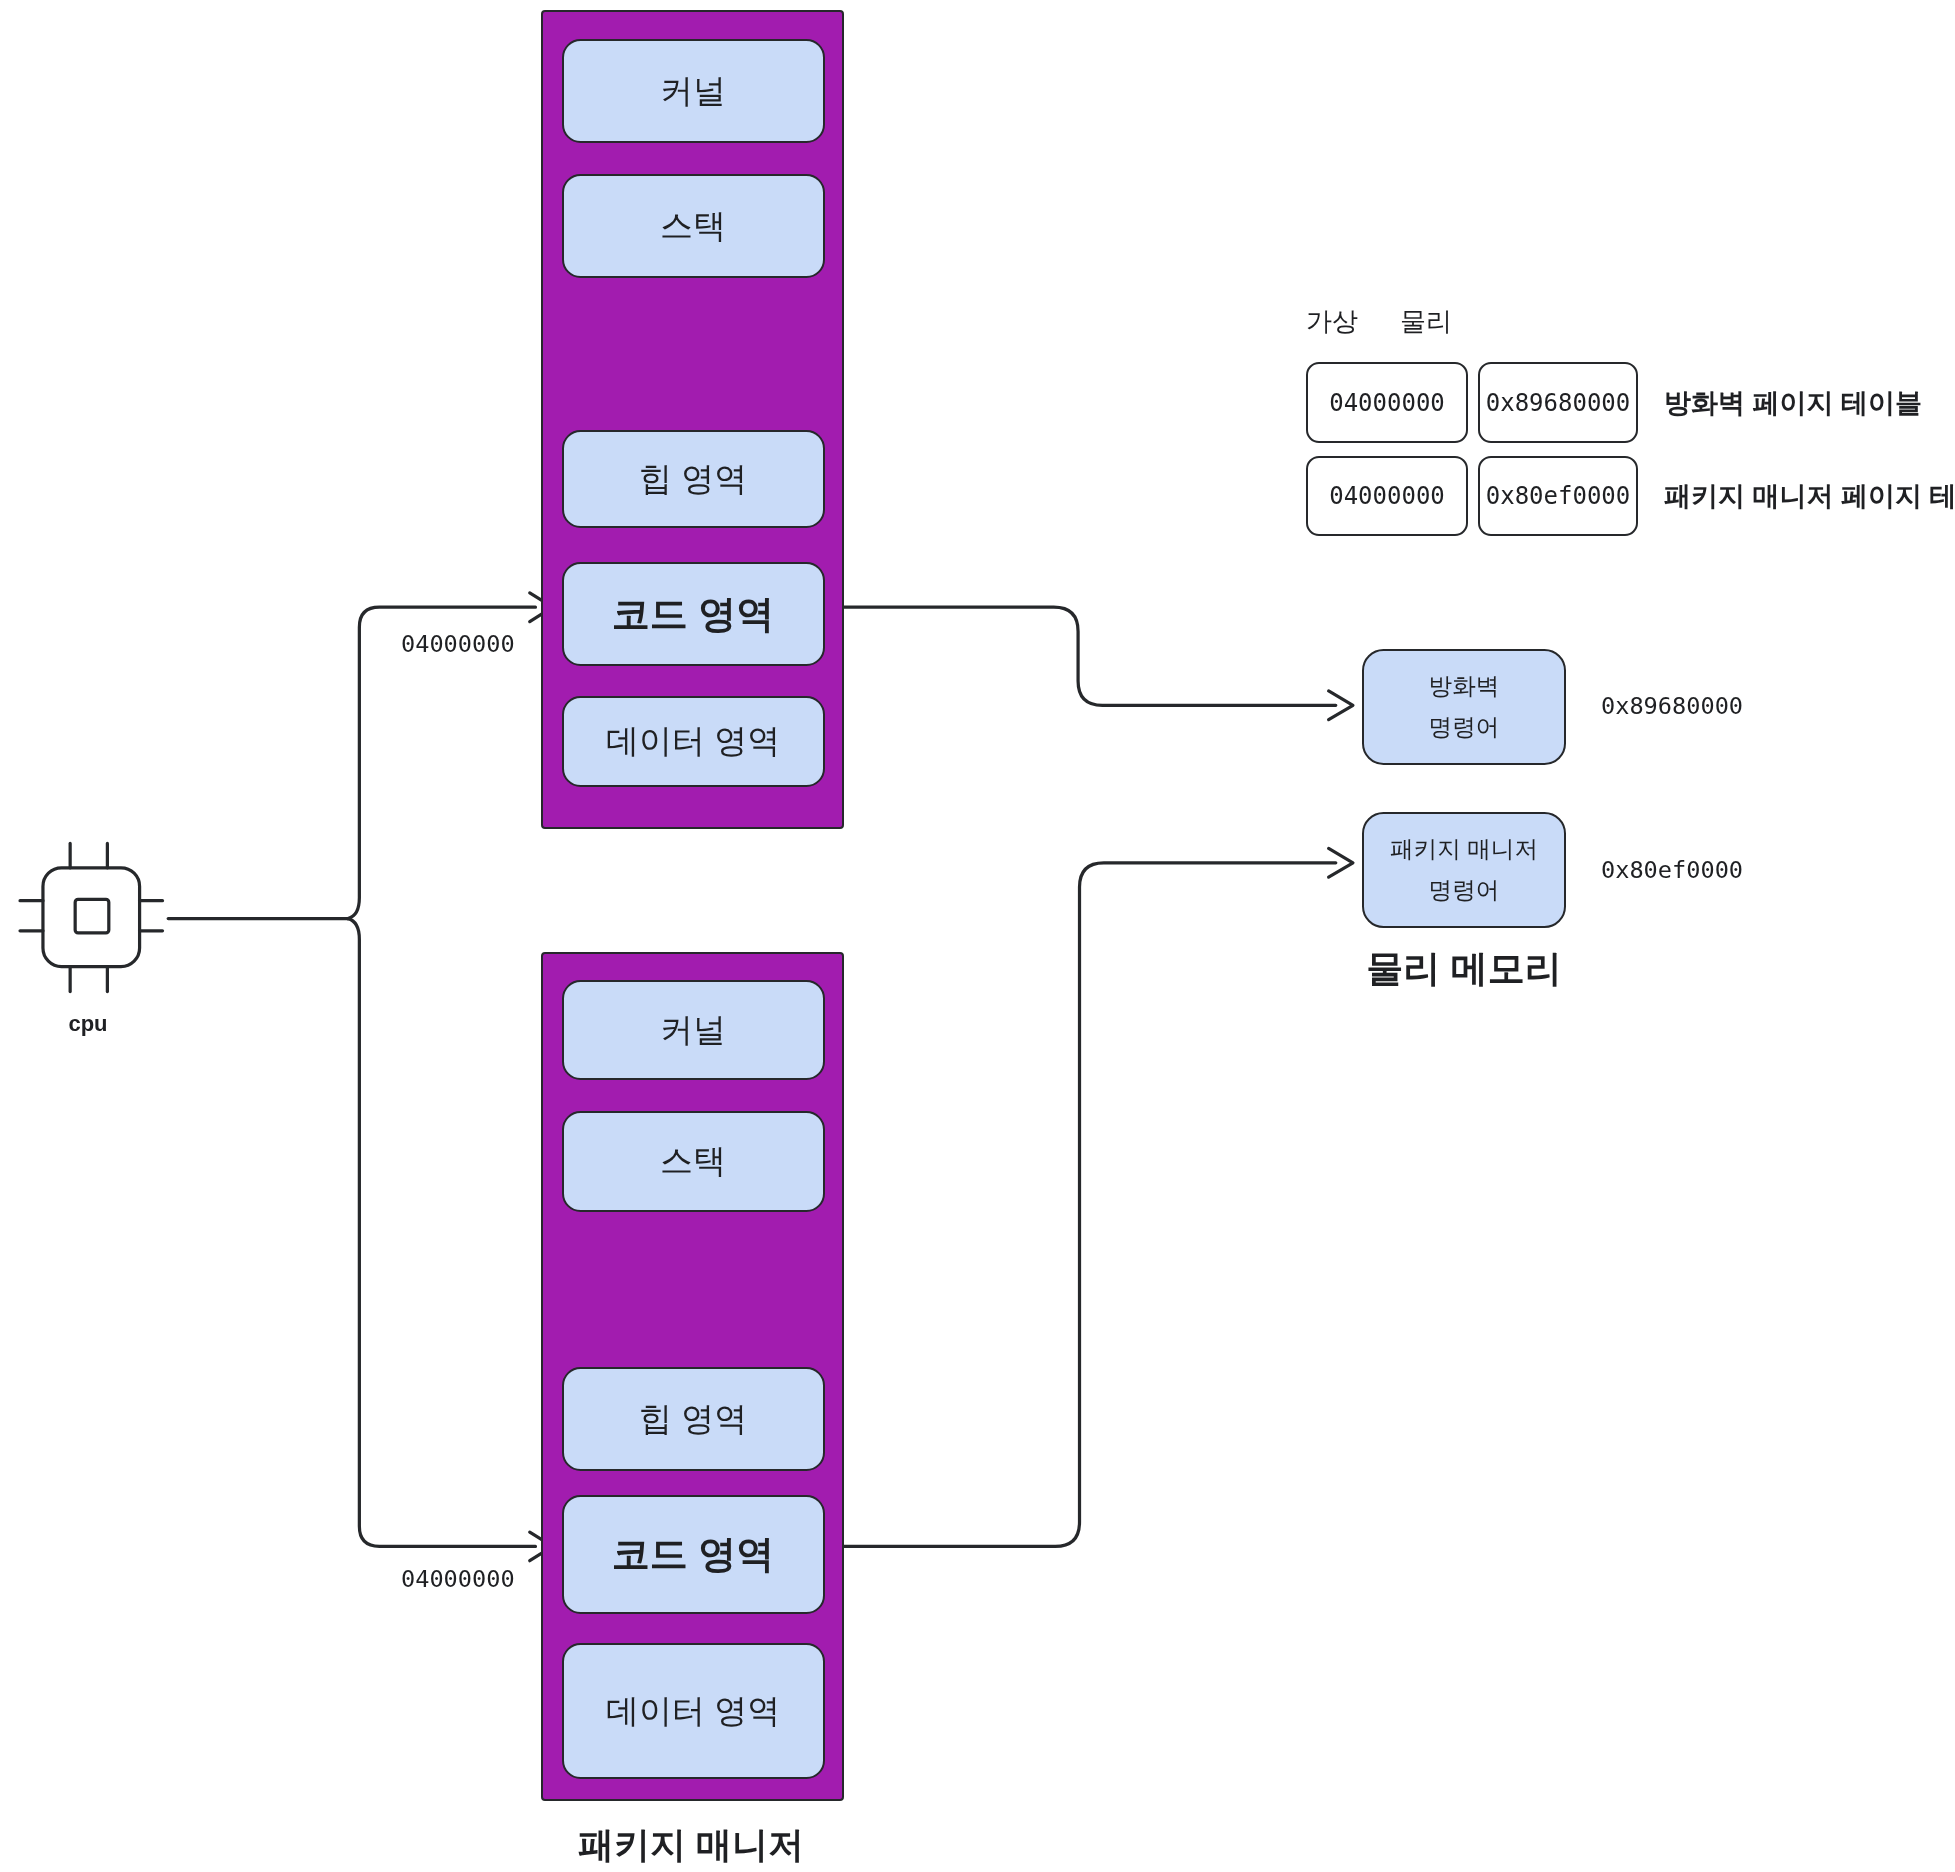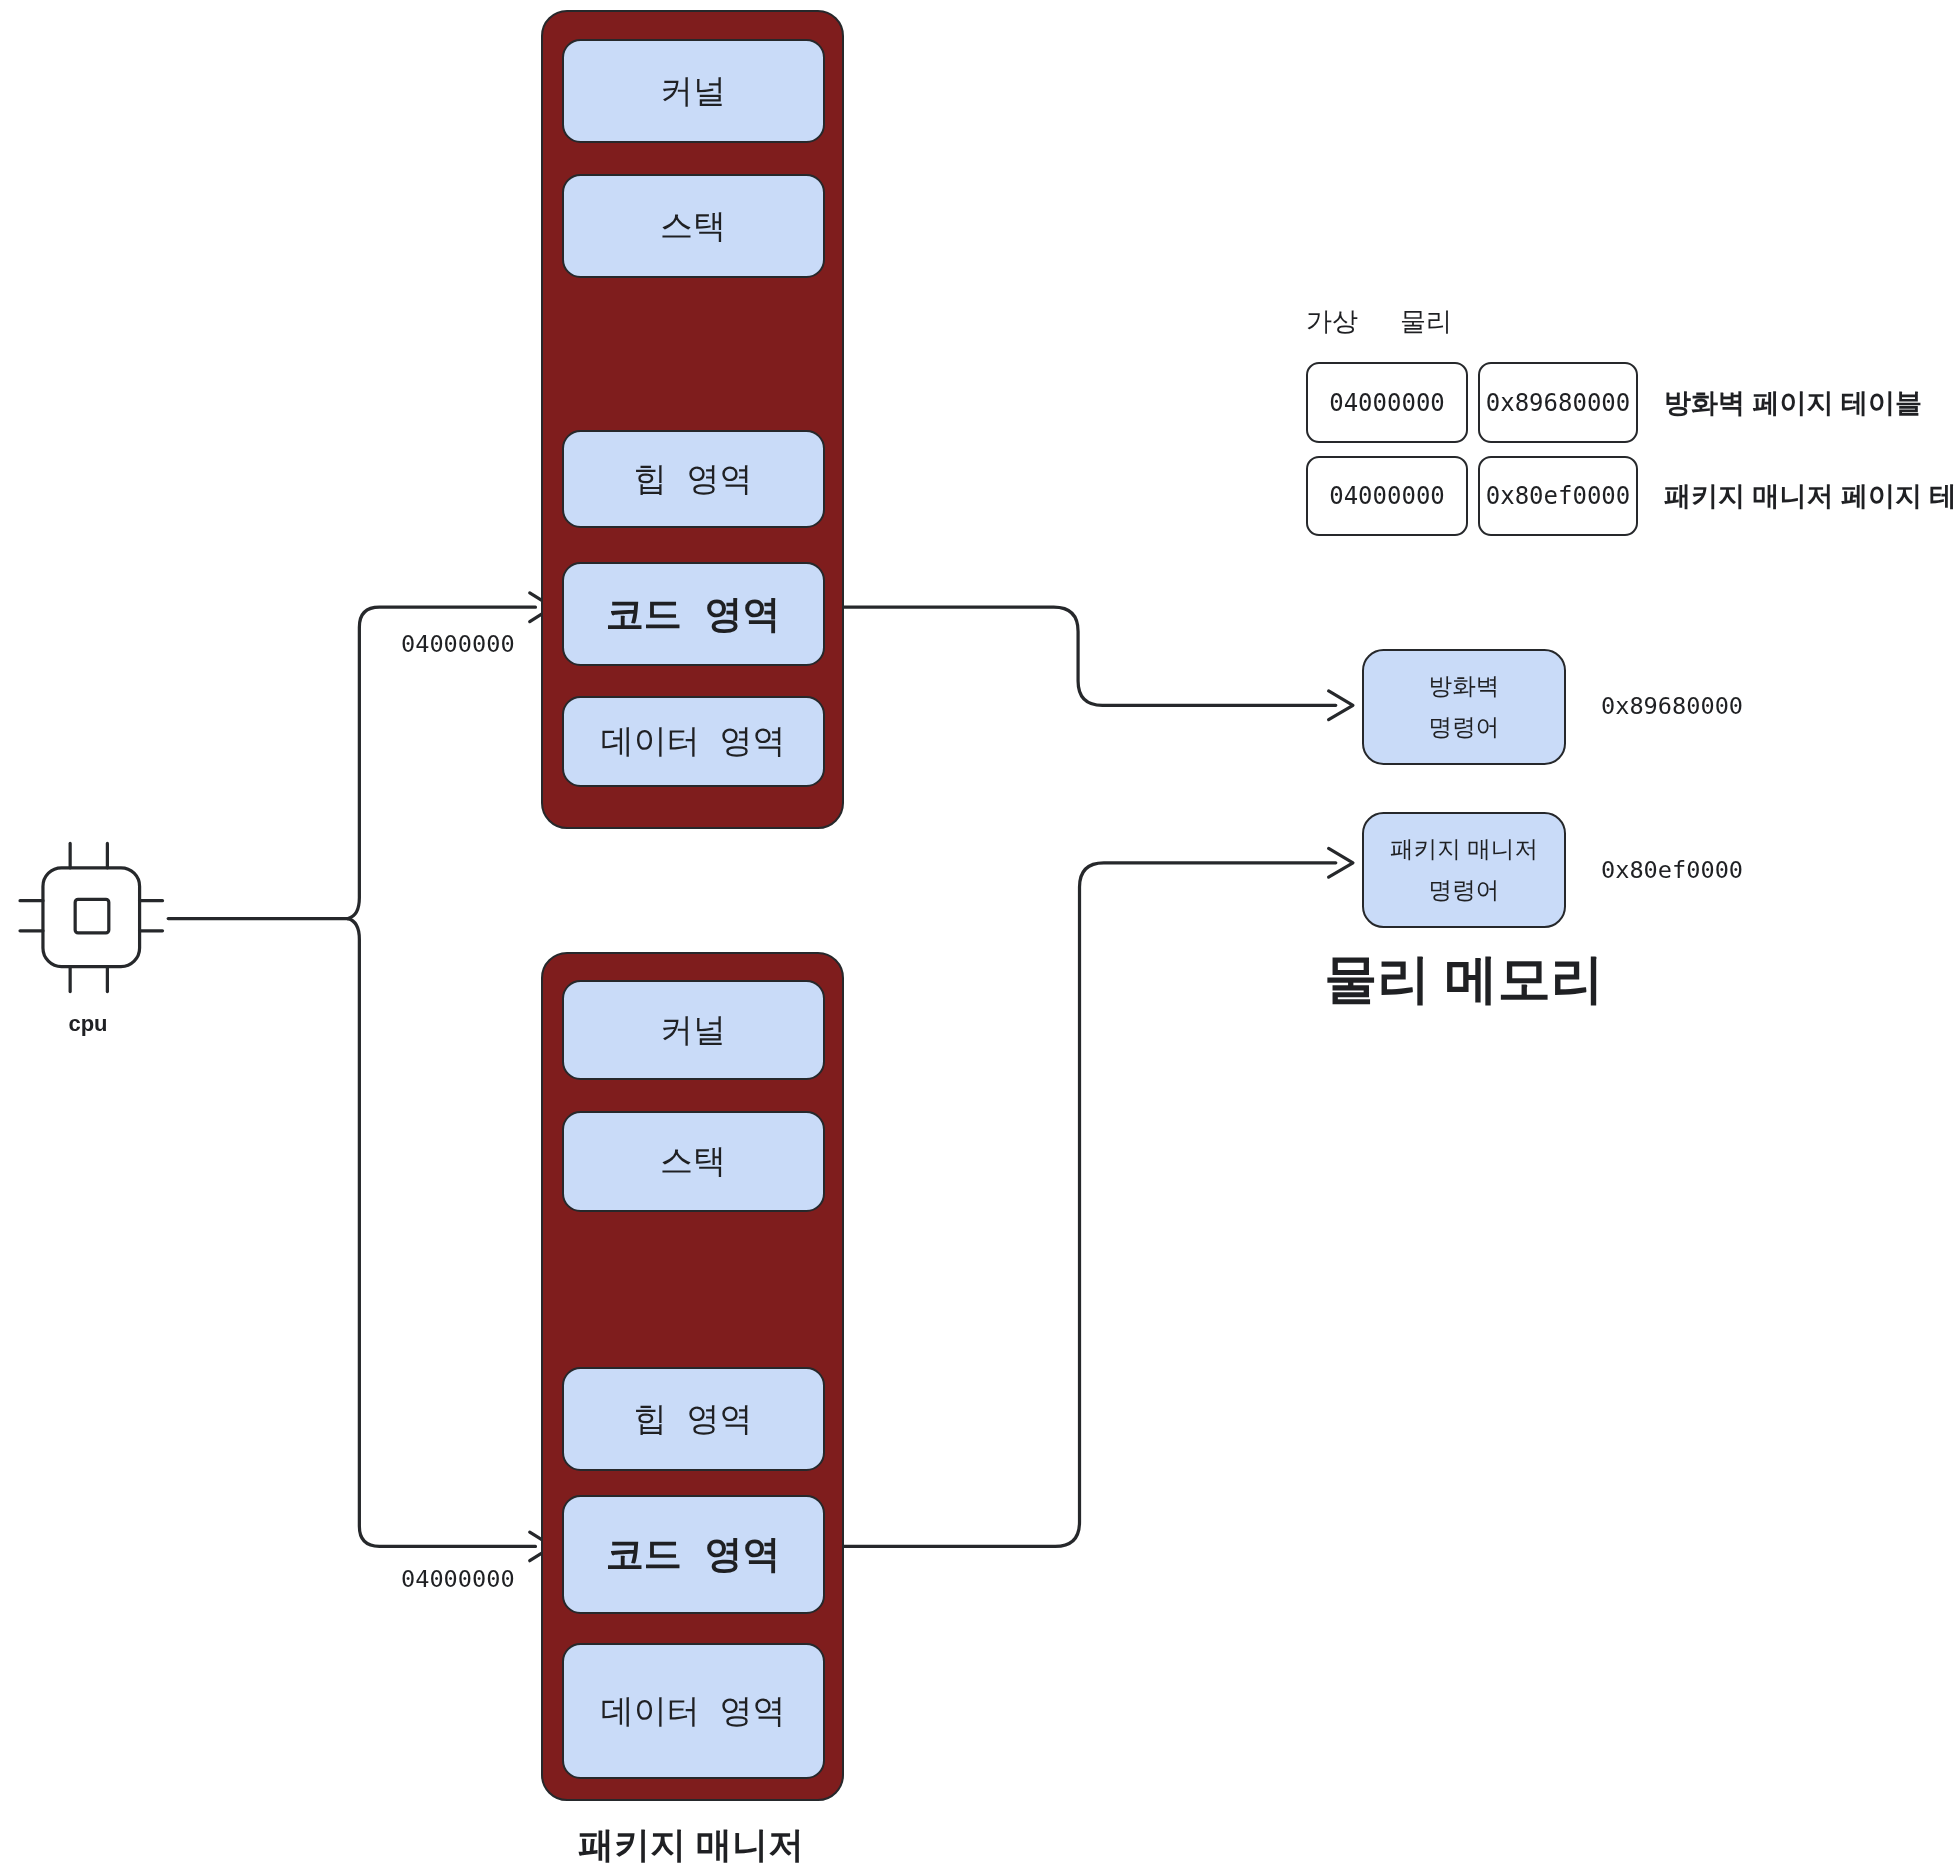--- a/index.html
+++ b/index.html
@@ -16,24 +16,23 @@
     color:var(--text);
     overflow:hidden;
   }
   .overlay{position:absolute;left:0;top:0;width:1955px;height:1873px;}
   .overlay path, .overlay rect, .overlay line{
     fill:none;stroke:var(--stroke);stroke-width:4.5;
     stroke-linecap:round;stroke-linejoin:round;
   }
   .program{
     position:absolute;width:299px;
-    background:#7f1d1d;
+    background:#a21caf;
     border:2.9px solid var(--stroke);
-    border-radius:26px;
-    font-family:Liberation Mono, monospace;
+    border-radius:4px;
   }
   .region{
     position:absolute;left:18.6px;width:259px;
     background:var(--box-fill);
     border:2.9px solid var(--stroke);
     border-radius:18.6px;
     display:flex;align-items:center;justify-content:center;
     font-size:33px;
   }
   .region.code{font-weight:700;font-size:38px;}
@@ -165,16 +164,16 @@
     <span>명령어</span>
   </div>
   <div class="addr" style="left:1601px;top:692px;">0x89680000</div>
 
   <div class="mem-box" style="left:1362px;top:812px;">
     <span>패키지 매니저</span>
     <span>명령어</span>
   </div>
   <div class="addr" style="left:1601px;top:856px;">0x80ef0000</div>
 
-  <div class="big-label" style="left:1321px;top:944px;width:286px;font-size:53px;">물리 메모리</div>
+  <div class="big-label" style="left:1321px;top:944px;width:286px;font-size:37px;">물리 메모리</div>
 
 </div>
 
 
 </body></html>

